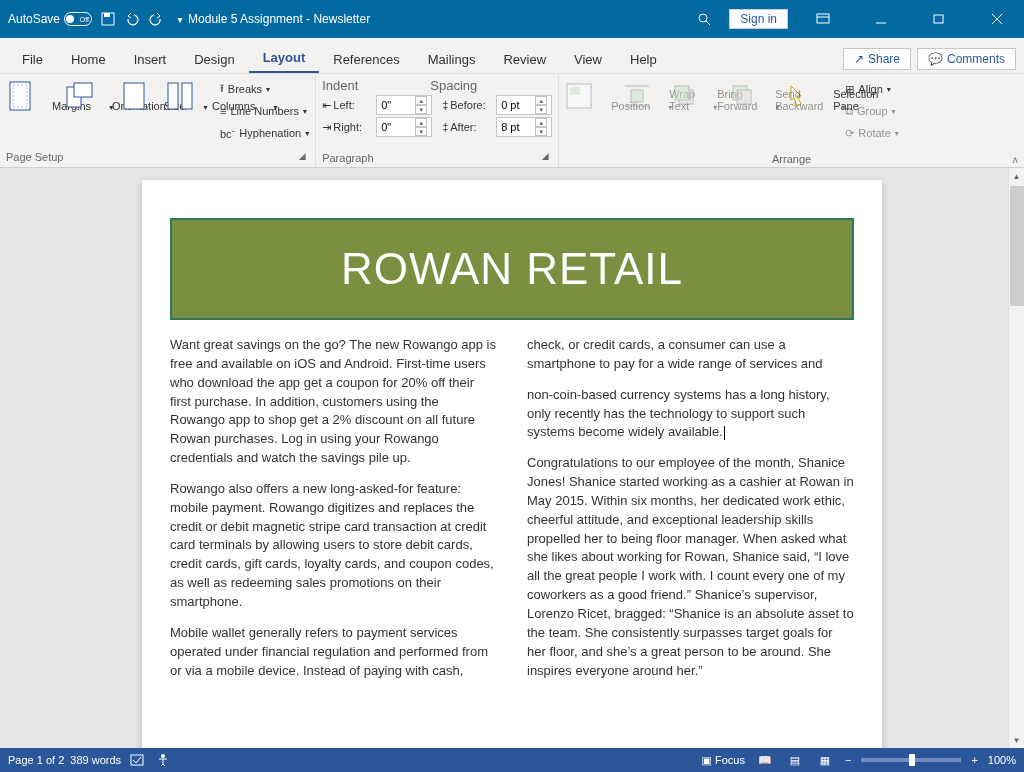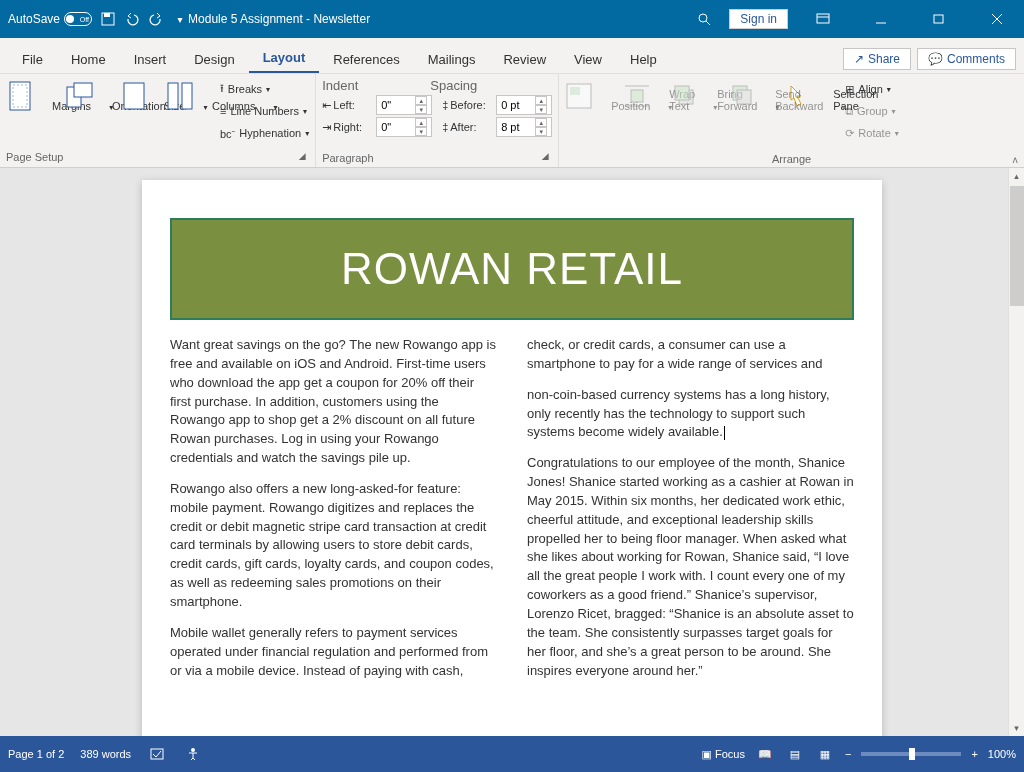--- a/index.html
+++ b/index.html
@@ -48,21 +48,21 @@
 .columns { column-count:2; column-gap:30px; font-size:13px; color:#333; line-height:1.45; }
 .headline { color:#c55a11; font-size:18px; font-weight:600; margin-bottom:6px; line-height:1.25; }
 .para { margin-bottom:12px; text-align:left; }
 .headline .u { text-decoration: underline wavy #c00000; text-decoration-thickness:1px; }
 .cursor-mark::after { content:""; display:inline-block; width:1px; height:14px; background:#000; vertical-align:middle; margin-left:1px; }
 .scroller { position:absolute; right:0; top:0; width:16px; height:100%; background:#f3f2f1; border-left:1px solid #e1dfdd; }
 .scroller .up, .scroller .down { height:16px; display:flex; align-items:center; justify-content:center; font-size:9px; color:#666; }
 .scroller .thumb { position:absolute; top:18px; width:14px; left:1px; height:120px; background:#cdcdcd; }
 
 
-.statusbar { height:36px; background:#2b579a; color:#fff; display:flex; align-items:center; font-size:11px; padding:0 8px; gap:16px; }
+.statusbar { height:24px; background:#2b579a; color:#fff; display:flex; align-items:center; font-size:11px; padding:0 8px; gap:6px; }
 .statusbar-right { margin-left:auto; display:flex; align-items:center; gap:10px; }
 .zoom-slider { width:100px; height:4px; background:#6e8bbf; position:relative; }
 .zoom-slider .knob { width:6px; height:12px; background:#fff; position:absolute; left:48px; top:-4px; }
 .view-btn { width:20px; height:20px; display:flex; align-items:center; justify-content:center; }
 
 svg { display:block; }
 .collapse-arrow { position:absolute; right:2px; bottom:2px; }
 .ribbon-wrap { position:relative; }
 </style>
 </head>

